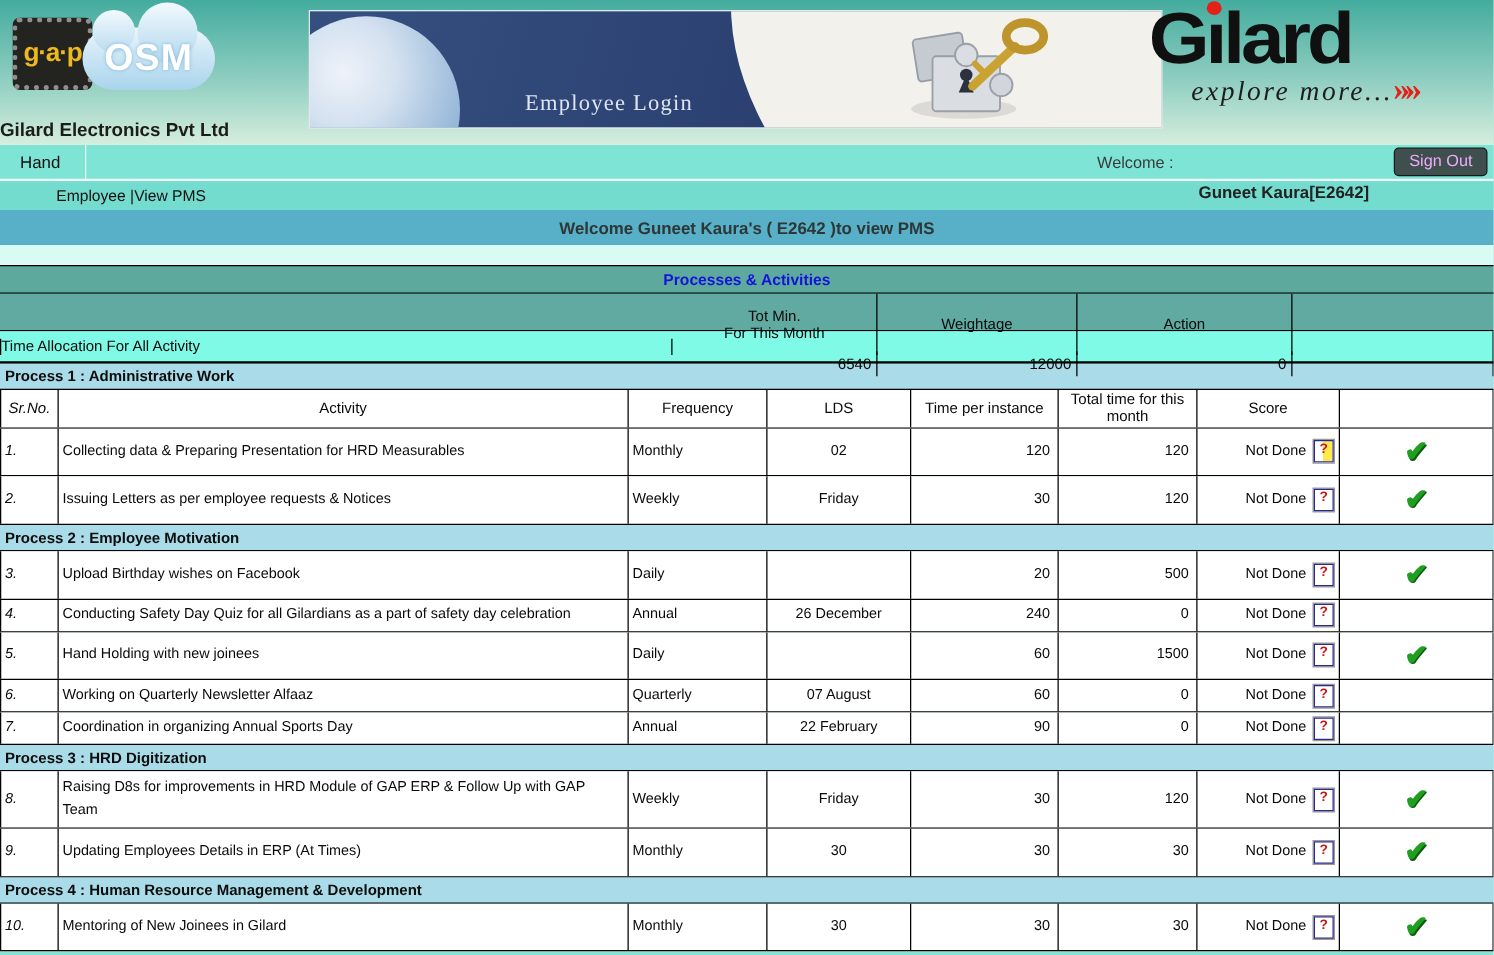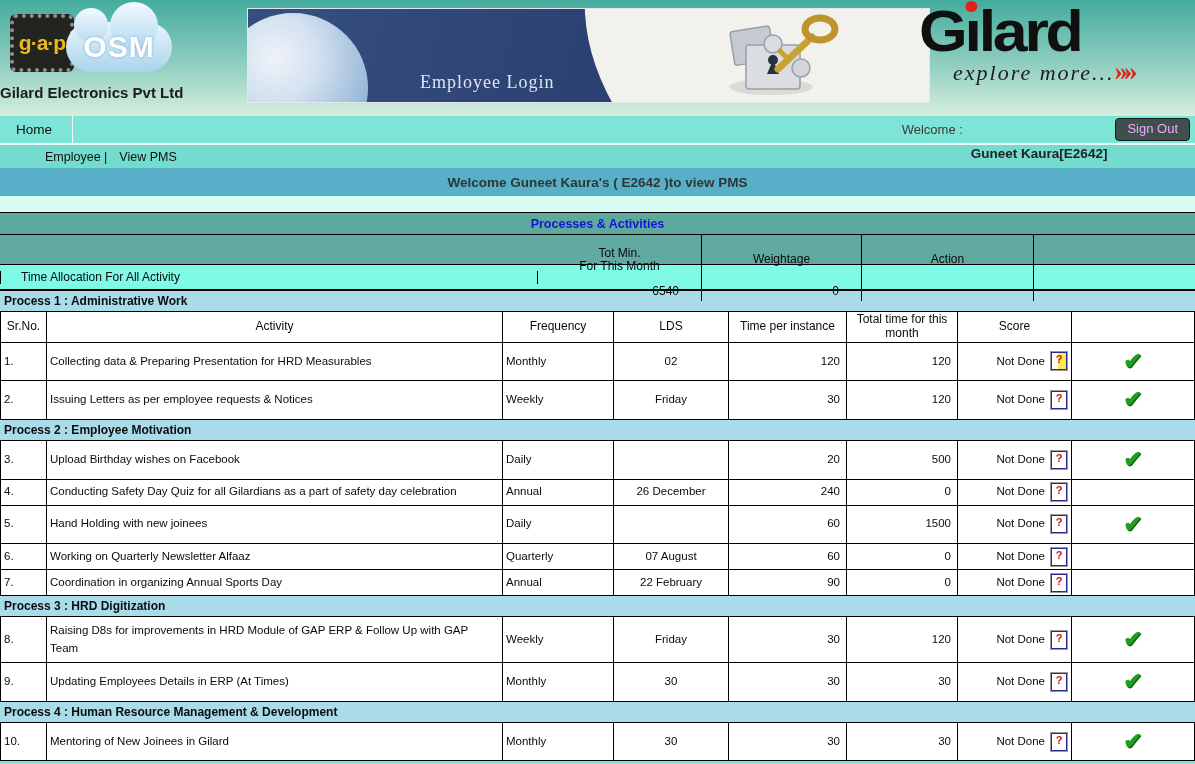--- a/index.html
+++ b/index.html
@@ -19,21 +19,21 @@
     color:var(--chip-yellow,#edb91f); font-weight:bold; font-size:21px; letter-spacing:-1px; }
   .cloud { position:absolute; left:58px; top:14px; width:106px; height:50px;
     background: linear-gradient(180deg,#eaf5fc,#a9d4ec); border-radius:26px;
     display:flex; align-items:center; justify-content:center; }
   .cloud::before { content:""; position:absolute; left:8px; top:-14px; width:34px; height:34px;
     background: linear-gradient(180deg,#f2f9fe,#bbdcf0); border-radius:50%; }
   .cloud::after { content:""; position:absolute; right:14px; top:-20px; width:48px; height:48px;
     background: linear-gradient(180deg,#f2f9fe,#b2d8ee); border-radius:50%; }
   .cloud span { position:relative; z-index:2; color:#ffffff; font-size:30px; font-weight:bold;
     letter-spacing:1px; text-shadow:0 0 3px #7cb2d4; }
-  .company-name { position:absolute; left:0; top:84px; font-size:15px; font-weight:bold; color:#1c1c1c; }
+  .company-name { position:absolute; left:0; top:96px; font-size:15px; font-weight:bold; color:#1c1c1c; }
 
   
   .banner { position:absolute; left:247px; top:8px; width:683px; height:95px;
     background: linear-gradient(105deg,#35507f 0%, var(--banner-navy,#2b4070) 55%, #223960 100%);
     border:1px solid #e4e6ef; overflow:hidden; }
   .globe { position:absolute; left:-30px; top:4px; width:150px; height:150px; border-radius:50%;
     background: radial-gradient(circle at 38% 30%, #f8fbff 0%, #dce9f6 30%, #a9c6e2 62%, #7fa9d2 90%); opacity:.95; }
   .white-curve { position:absolute; left:330px; top:-200px; width:780px; height:500px;
     background:#f3f1ec; border-radius:50%; transform:rotate(14deg); }
   .banner-title { position:absolute; left:172px; bottom:9px; font-family:"Liberation Serif", serif;
@@ -50,59 +50,59 @@
   .gilard-tagline { margin-top:-4px; padding-left:14px; font-family:"Liberation Serif", serif;
     font-style:italic; font-size:22px; letter-spacing:2px; color:#1d1d1d; white-space:nowrap; }
   .gilard-tagline .chev { color:var(--accent-red,#e32119); font-style:normal; font-weight:bold;
     font-size:27px; letter-spacing:-4px; }
 
   
   .home-bar { height:29px; background:var(--nav-bar,#7de4d6); display:flex; align-items:center;
     border-bottom:2px solid #f2f8f6; }
   .home-item { align-self:stretch; display:flex; align-items:center; padding:0 20px 0 16px;
     border-right:1px solid #eef8f5; font-size:13.5px; color:#101010; cursor:pointer; }
-  .welcome-area { margin-left:auto; display:flex; align-items:center; gap:8px; padding-right:5px;
+  .welcome-area { margin-left:auto; display:flex; align-items:center; gap:20px; padding-right:5px;
     font-size:13px; color:#3a3a3a; }
   .welcome-area .user { font-weight:bold; color:#222; font-size:13.5px;margin-top:48px; }
   .signout-btn { background:var(--signout-button,#3e4f4e); color:#f0abfc; font-size:13px;
     font-family:"Liberation Sans",sans-serif; padding:2px 11px 4px; border:1px solid #141b1a;
     border-radius:4px; cursor:pointer; }
 
   .menu-bar { height:23px; background:var(--menu-bar,#73dccf); display:flex; align-items:center;
-    padding-left:45px; gap:12px; font-size:12.5px; color:#101010; }
+    padding-left:45px; font-size:12.5px; color:#101010; }
   .menu-bar span { cursor:pointer; }
 
   .welcome-bar { height:28px; background:var(--welcome-bar,#57b0c7); display:flex;
     align-items:center; justify-content:center; font-size:13.5px; font-weight:bold; color:#2e3737; }
   .mint-strip { height:16px; background:var(--mint-strip,#d8fbf4); }
 
   .section-bar { height:23px; background:var(--section-bar,#5ea99e); border-top:1.5px solid #000;
     border-bottom:1.5px solid #000; display:flex; align-items:center; justify-content:center; }
   .section-bar span { color:var(--section-title-text,#1414d8); font-weight:bold; font-size:12.5px; }
 
   
   .sum-row { display:grid; grid-template-columns:538px 164px 160px 172px 1fr; }
   .sum-head { background:var(--summary-header,#61aaa1); border-bottom:1.5px solid #000; height:30px; }
   .sum-vals { background:var(--summary-value-row,#7ffae6); border-bottom:2.5px solid #000; height:26px; }
   .sum-cell { border-right:1.5px solid #000; display:flex; align-items:center; justify-content:center;
     font-size:12px; color:#0a0a0a; text-align:center; line-height:13px; flex-direction:column; }
-  .sum-row .sum-cell:first-child { border-left:1.5px solid #000; align-items:flex-start; padding-left:20px;margin-top:36px; }
-  .sum-cell.num { align-items:flex-end; padding-right:22px;margin-top:16px; }
+  .sum-row .sum-cell:first-child { border-left:1.5px solid #000; align-items:flex-start; padding-left:0;margin-top:36px; }
+  .sum-cell.num { align-items:flex-end; padding-right:4px;margin-top:16px; }
 
   
   .process-bar { background:var(--process-bar,#a9dce8); border-bottom:1.5px solid #000;
     height:21px; display:flex; align-items:center; padding-left:4px;
     font-weight:bold; font-size:12px; color:#0d0d0d; }
   .trow { display:grid; grid-template-columns:47px 456px 111px 115px 118px 111px 114px 1fr;
     background:#fff; border-bottom:1.5px solid #000; min-height:26px; }
   .trow.tall { min-height:46px; }
   .trow.thead { min-height:28px; }
   .tcell { border-right:1.5px solid #000; display:flex; align-items:center;
     font-size:11.5px; color:#0a0a0a; padding:1px 3px; line-height:1.55; }
-  .trow .tcell:first-child { border-left:1.5px solid #000; }
+  .trow .tcell:first-child { border-left:1.5px solid #000;font-style:italic; }
   .thead .tcell { justify-content:center; text-align:center; font-size:12px; line-height:1.15; }
   .tcell.center { justify-content:center; }
   .tcell.num { justify-content:flex-end; padding-right:6px; }
   .tcell.score { justify-content:flex-end; gap:6px; padding-right:4px; }
   .broken-icon { width:16px; height:18px; background:#fff; border:1px solid #2a2a8c;
     box-shadow:0 0 0 1px #9a9a9a; display:inline-flex; align-items:flex-start; justify-content:center;
     font-size:11px; font-weight:bold; color:#cc1414; line-height:13px; cursor:pointer; flex:0 0 auto; }
   .broken-icon.yellow { background:linear-gradient(90deg,#fff 45%, #ffe94d 45%); }
   .check { color:var(--check-green,#1f9e1f); font-size:23px; font-weight:bold;
     text-shadow:1px 1px 0 #0c5c10; }
@@ -146,21 +146,21 @@
 
     <div class="gilard-logo">
       <div class="gilard-word"><span>G</span><span class="idot">ı</span><span>lard</span></div>
       <div class="gilard-tagline">
         <span>explore more...</span><span class="chev">»</span><span class="chev">»</span>
       </div>
     </div>
   </div>
 
   <div class="home-bar">
-    <div class="home-item">Home</div>
+    <div class="home-item">Hand</div>
     <div class="welcome-area">
       <span>Welcome :</span>
       <span class="user">Guneet Kaura[E2642]</span>
       <button class="signout-btn">Sign Out</button>
     </div>
   </div>
 
   <div class="menu-bar">
     <span>Employee |</span>
     <span>View PMS</span>
@@ -181,20 +181,21 @@
     <div class="sum-cell">
       <span>Tot Min.</span>
       <span>For This Month</span>
     </div>
     <div class="sum-cell">Weightage</div>
     <div class="sum-cell">Action</div>
   </div>
   <div class="sum-row sum-vals">
     <div class="sum-cell"></div>
     <div class="sum-cell num">6540</div>
+    <div class="sum-cell num">12000</div>
     <div class="sum-cell num">0</div>
     <div class="sum-cell"></div>
   </div>
 
   <div>
       <div class="process-bar">Process 1 : Administrative Work</div>
       <div class="trow thead">
         <div class="tcell">Sr.No.</div>
         <div class="tcell">Activity</div>
         <div class="tcell">Frequency</div>

